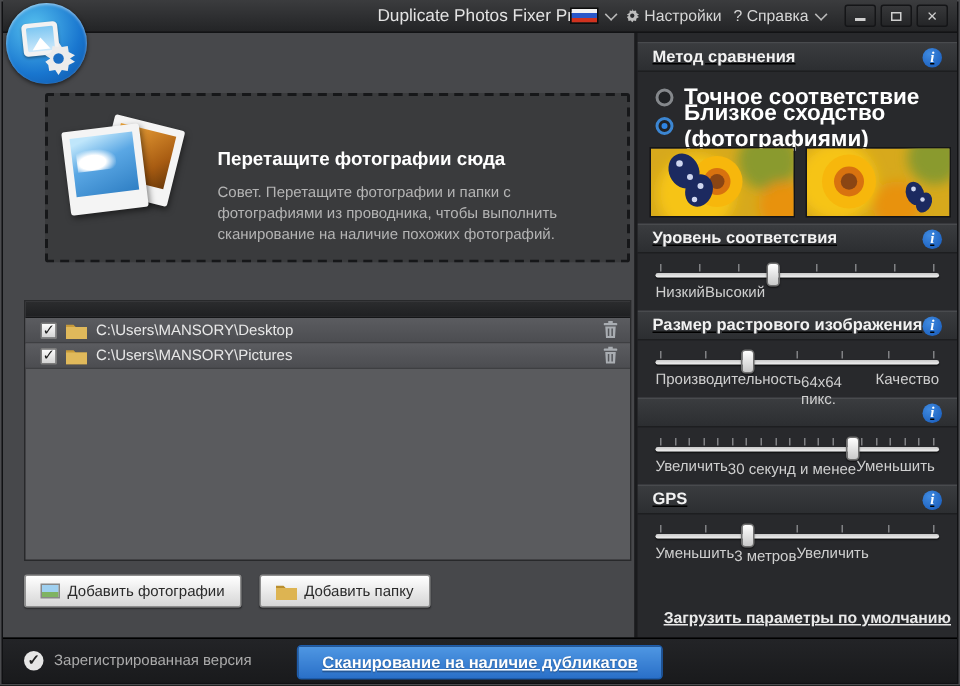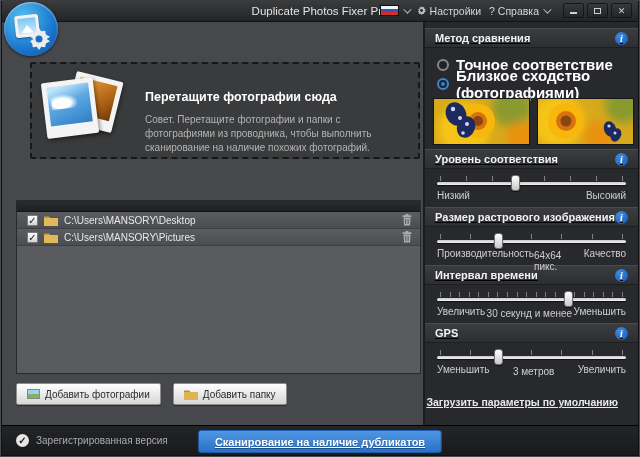--- a/index.html
+++ b/index.html
@@ -31,22 +31,22 @@
   .logo-photo::after { content:''; position:absolute; inset:3px; background:linear-gradient(#7ec7f2,#cde9fb); border-radius:1px; }
   .logo-photo::before { content:''; position:absolute; left:6px; top:10px; width:0; height:0; z-index:1;
     border-left:6px solid transparent; border-right:6px solid transparent; border-bottom:8px solid #ffffff; }
   .logo-gear { position:absolute; right:8px; bottom:6px; width:22px; height:22px; z-index:2; }
 
   
   .main-left { position:absolute; left:2px; top:22px; width:421px; bottom:32px; background:#47484b; }
   .main-right { position:absolute; left:423px; top:22px; right:2px; bottom:32px; background:#28292c; border-left:2px solid #1a1b1d; overflow:hidden; }
 
   
-  .dropzone { position:absolute; left:28px; top:40px; width:390px; height:97px; background:#3a3b3d;
-    border:2px dashed #161719; border-radius:2px; display:flex; align-items:flex-start; }
+  .dropzone { position:absolute; left:28px; top:40px; width:390px; height:113px; background:#3a3b3d;
+    border:2px dashed #161719; border-radius:2px; display:flex; align-items:center; }
   .polaroids { position:relative; width:105px; height:100px; flex:none; }
   .pol { position:absolute; background:#f4f4f4; border-radius:2px; box-shadow:1px 2px 4px rgba(0,0,0,.5); }
   .pol.back { left:38px; top:12px; width:48px; height:52px; transform:rotate(14deg); }
   .pol.back::after { content:''; position:absolute; left:5px; right:5px; top:5px; bottom:11px;
     background:linear-gradient(135deg,#f3a93c,#a85c12 70%,#6b3a0a); }
   .pol.front { left:12px; top:16px; width:52px; height:56px; transform:rotate(-7deg); }
   .pol.front::after { content:''; position:absolute; left:5px; right:5px; top:5px; bottom:12px;
     background:linear-gradient(160deg,#bfe6fb 10%,#5aa7e4 45%,#2f7fc4); }
   .pol.front::before { content:''; position:absolute; left:8px; top:14px; width:26px; height:14px; z-index:1;
     background:radial-gradient(ellipse at 40% 60%, #ffffff 40%, rgba(255,255,255,0) 75%); }
@@ -88,24 +88,24 @@
   .thumbs { display:flex; gap:7px; padding:4px 8px 0; }
   .thumb { width:97px; height:47px; border:1px solid #141517; flex:none; }
   .thumb svg { display:block; }
 
   .slider-block { padding:7px 12px 0; }
   .ticks { display:flex; justify-content:space-between; height:5px; margin:0 3px 1px; }
   .ticks i { width:1px; background:#808184; }
   .track { position:relative; height:3px; background:linear-gradient(#c9c9c9,#f2f2f2); border-radius:2px; box-shadow:0 1px 1px rgba(0,0,0,.6); }
   .sthumb { position:absolute; top:-7px; width:9px; height:16px; margin-left:-5px;
     background:linear-gradient(#ffffff,#c9c9c9); border:1px solid #6f6f6f; border-radius:3px; box-shadow:0 1px 1px rgba(0,0,0,.5); }
-  .slabels { display:flex; justify-content:space-between; margin-top:5px; color:#cfcfcf; font-size:10px; height:13px; }
+  .slabels { display:flex; justify-content:flex-start; margin-top:5px; color:#cfcfcf; font-size:10px; height:13px; }
   .slabels .center { transform:translateY(2px); }
 
-  .defaults { margin-top:15px; padding-right:20px; text-align:right; }
+  .defaults { margin-top:25px; padding-right:4px; text-align:right; }
   .defaults a { color:#e9e9e9; font-size:10.5px; font-weight:bold; text-decoration:underline; }
 
   
   .bottombar { position:absolute; left:2px; right:2px; bottom:2px; height:30px;
     background:linear-gradient(#232427,#191a1c); border-top:1px solid #000; display:flex; align-items:center; }
   .reg { display:flex; align-items:center; gap:7px; padding-left:14px; }
   .reg-icon { width:13px; height:13px; border-radius:50%; background:#e6e6e6; color:#222; font-size:10px; line-height:13px; text-align:center; font-weight:bold; }
   .reg-label { color:#ababab; font-size:10px; }
   .scanbtn { position:absolute; left:50%; transform:translateX(-50%); top:4px; height:23px; padding:0 16px;
     background:linear-gradient(#4f97e3,#2a70c8); border:1px solid #1d5cab; border-radius:3px;
@@ -343,21 +343,20 @@
         <span class="sthumb" style="left: 33%;"></span>
       </div>
       <div class="slabels">
         <span>Производительность</span>
         <span class="center">64x64 пикс.</span>
         <span>Качество</span>
       </div>
     </div>
 
     <div class="sec-header">
-      <span class="sec-title">Интервал времени</span>
       <span class="info">i</span>
     </div>
     <div class="slider-block">
       <div class="ticks">
           <i></i>
           <i></i>
           <i></i>
           <i></i>
           <i></i>
           <i></i>

